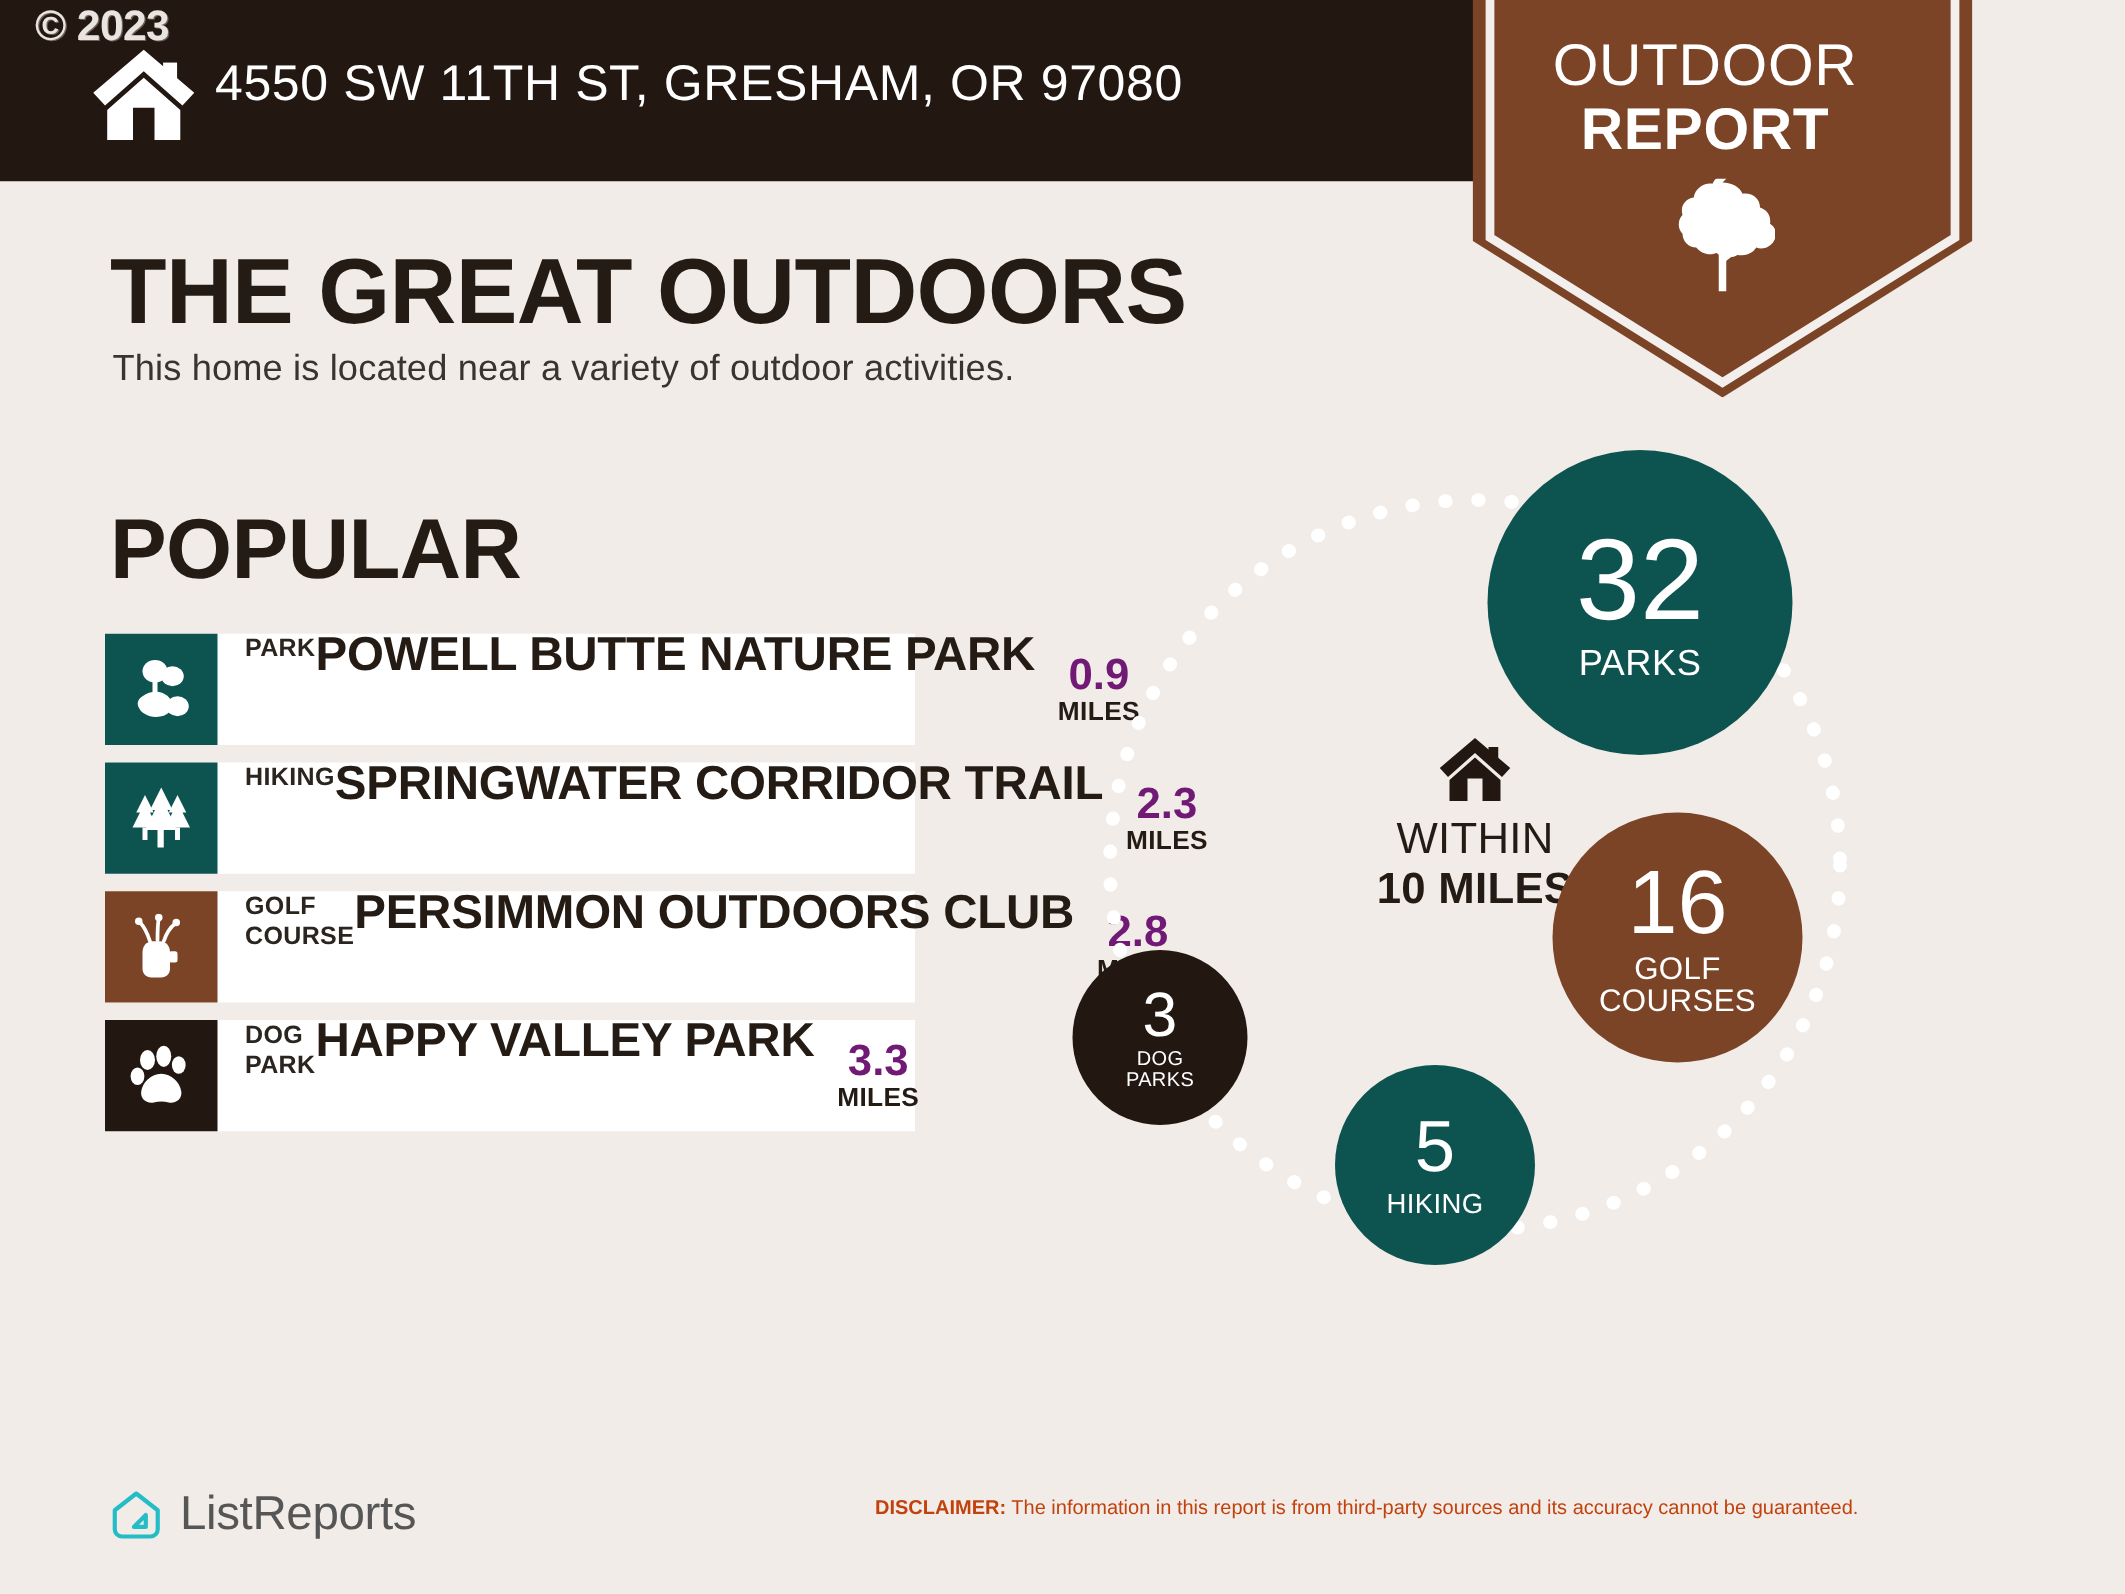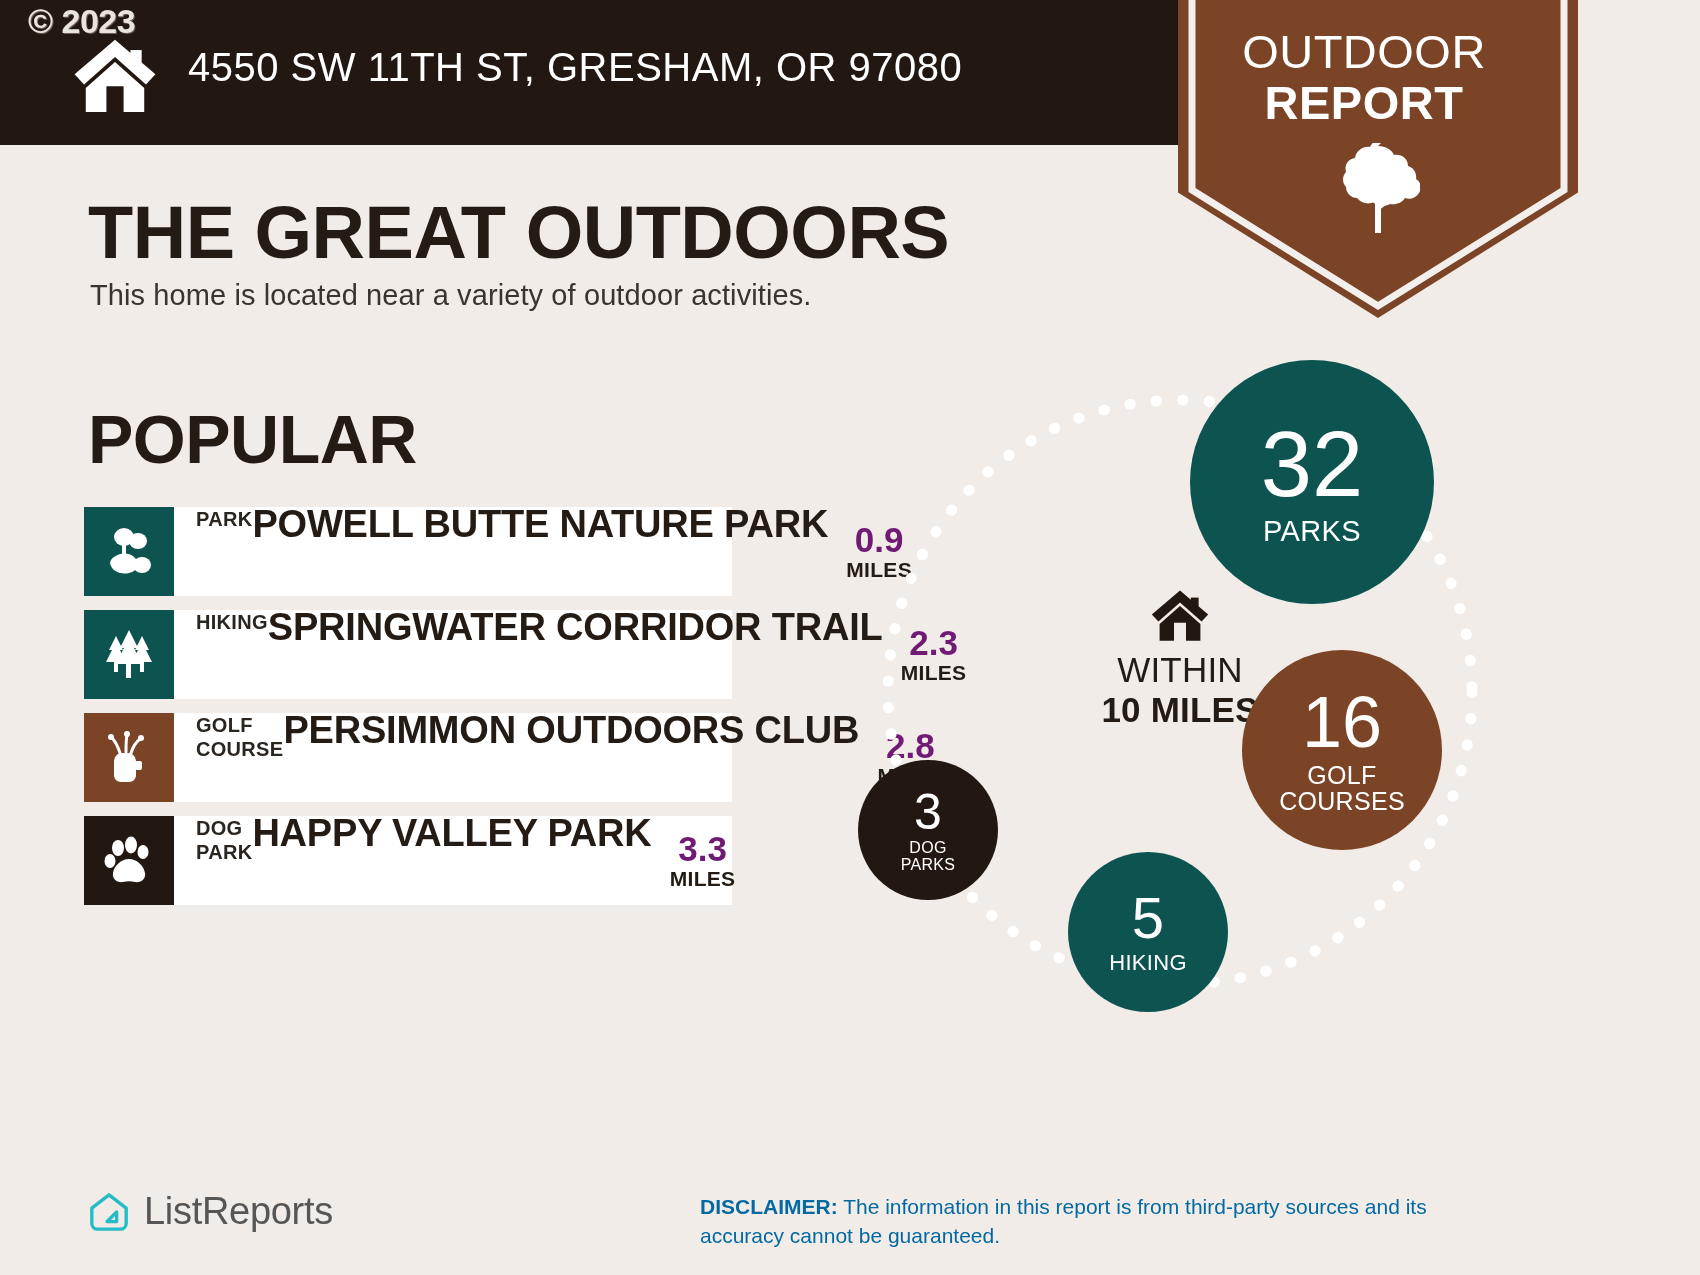--- a/index.html
+++ b/index.html
@@ -26,21 +26,21 @@
     font-size:34px; font-weight:bold;
     letter-spacing:-0.5px;
     text-shadow:1px 1px 0 #6d6259;
     z-index:6;
   }
   .header-house {
     position:absolute; left:72px; top:36px;
     width:86px; height:78px;
   }
   .header-address {
-    position:absolute; left:188px; top:45px;
+    position:absolute; left:172px; top:45px;
     color:#ffffff;
     font-size:40px;
     letter-spacing:0.5px;
     font-weight:400;
     white-space:nowrap;
   }
 
   
   .badge {
     position:absolute; right:122px; top:-12px;
@@ -193,21 +193,21 @@
     display:flex; align-items:center;
   }
   .logo-mark { width:42px; height:42px; }
   .logo-text {
     font-size:38px; color:#565656;
     margin-left:14px; letter-spacing:-0.3px;
   }
   .disclaimer {
     position:absolute; left:700px; top:1192px;
     width:790px;
-    font-size:21px; line-height:29px; color:#0369a1;
+    font-size:16px; line-height:29px; color:#c2410c;
   }
   .disclaimer b { font-weight:bold; }
 </style>
 </head>
 <body>
 
 <div class="header">
   <svg class="header-house" viewBox="0 0 100 90">
     <path fill="#ffffff" d="M50 4 L97 44 L86 56 L50 24 L14 56 L3 44 Z"></path>
     <path fill="#ffffff" d="M50 30 L84 60 L84 88 L60 88 L60 58 L40 58 L40 88 L16 88 L16 60 Z"></path>

